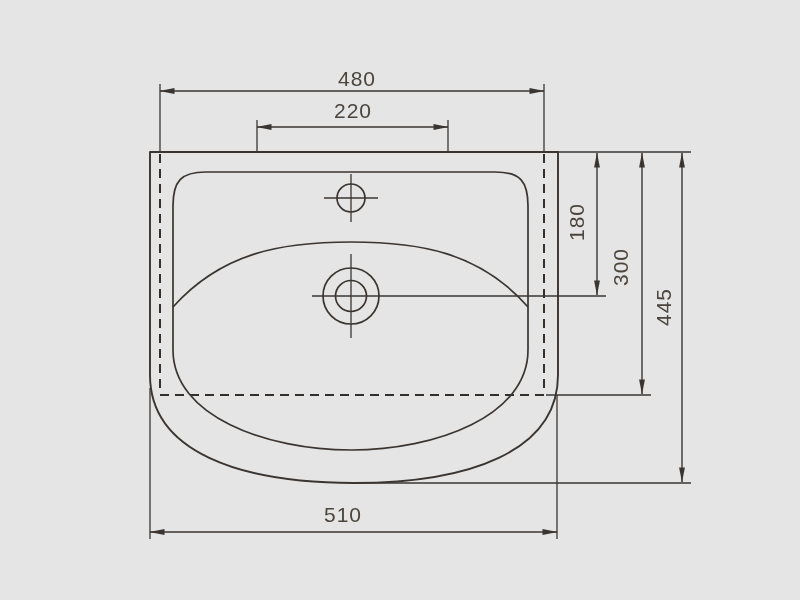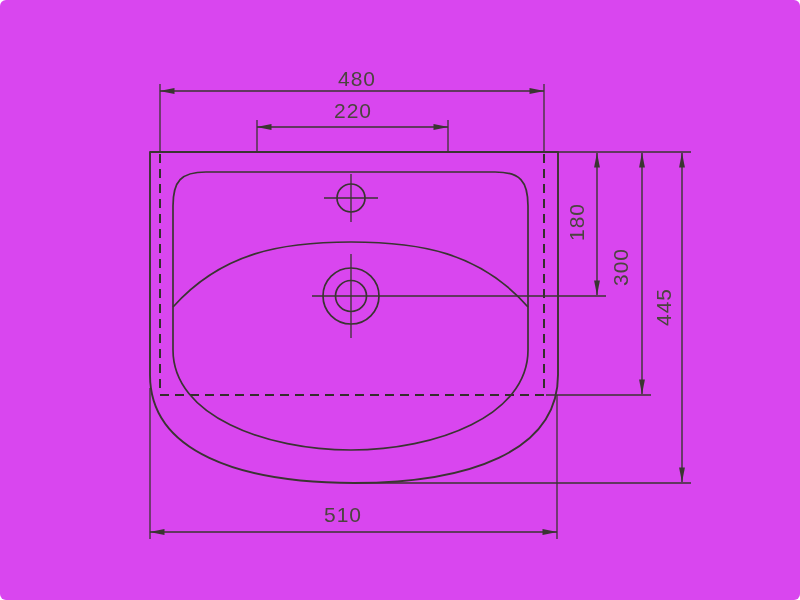--- a/index.html
+++ b/index.html
@@ -1,17 +1,17 @@
 <!DOCTYPE html>
 <html><head>
 <meta charset="utf-8">
 <style>
   html,body{margin:0;padding:0;background:#ffffff;}
-  .stage{position:relative;width:800px;height:600px;background:#d946ef;overflow:hidden;
-         font-family:"Liberation Sans", sans-serif;border-radius:6px;}
+  .stage{position:relative;width:800px;height:600px;background:#e5e5e5;overflow:hidden;
+         font-family:"Liberation Sans", sans-serif;}
   svg{display:block;}
   .outline{stroke:#3a3531;stroke-width:1.9;fill:none;stroke-linecap:butt;stroke-linejoin:round;}
   .rim{stroke:#3a3531;stroke-width:1.7;fill:none;}
   .dashed{stroke:#332f2c;stroke-width:2;fill:none;stroke-dasharray:9 6;}
   .dim{stroke:#3a3531;stroke-width:1.4;fill:none;}
   .ext{stroke:#3a3531;stroke-width:1.3;fill:none;}
   .center{stroke:#3a3531;stroke-width:1.3;fill:none;}
   .arrfill{fill:#3a3531;stroke:none;}
   text{font-size:21px;letter-spacing:1px;fill:#4b453e;}
 </style>

